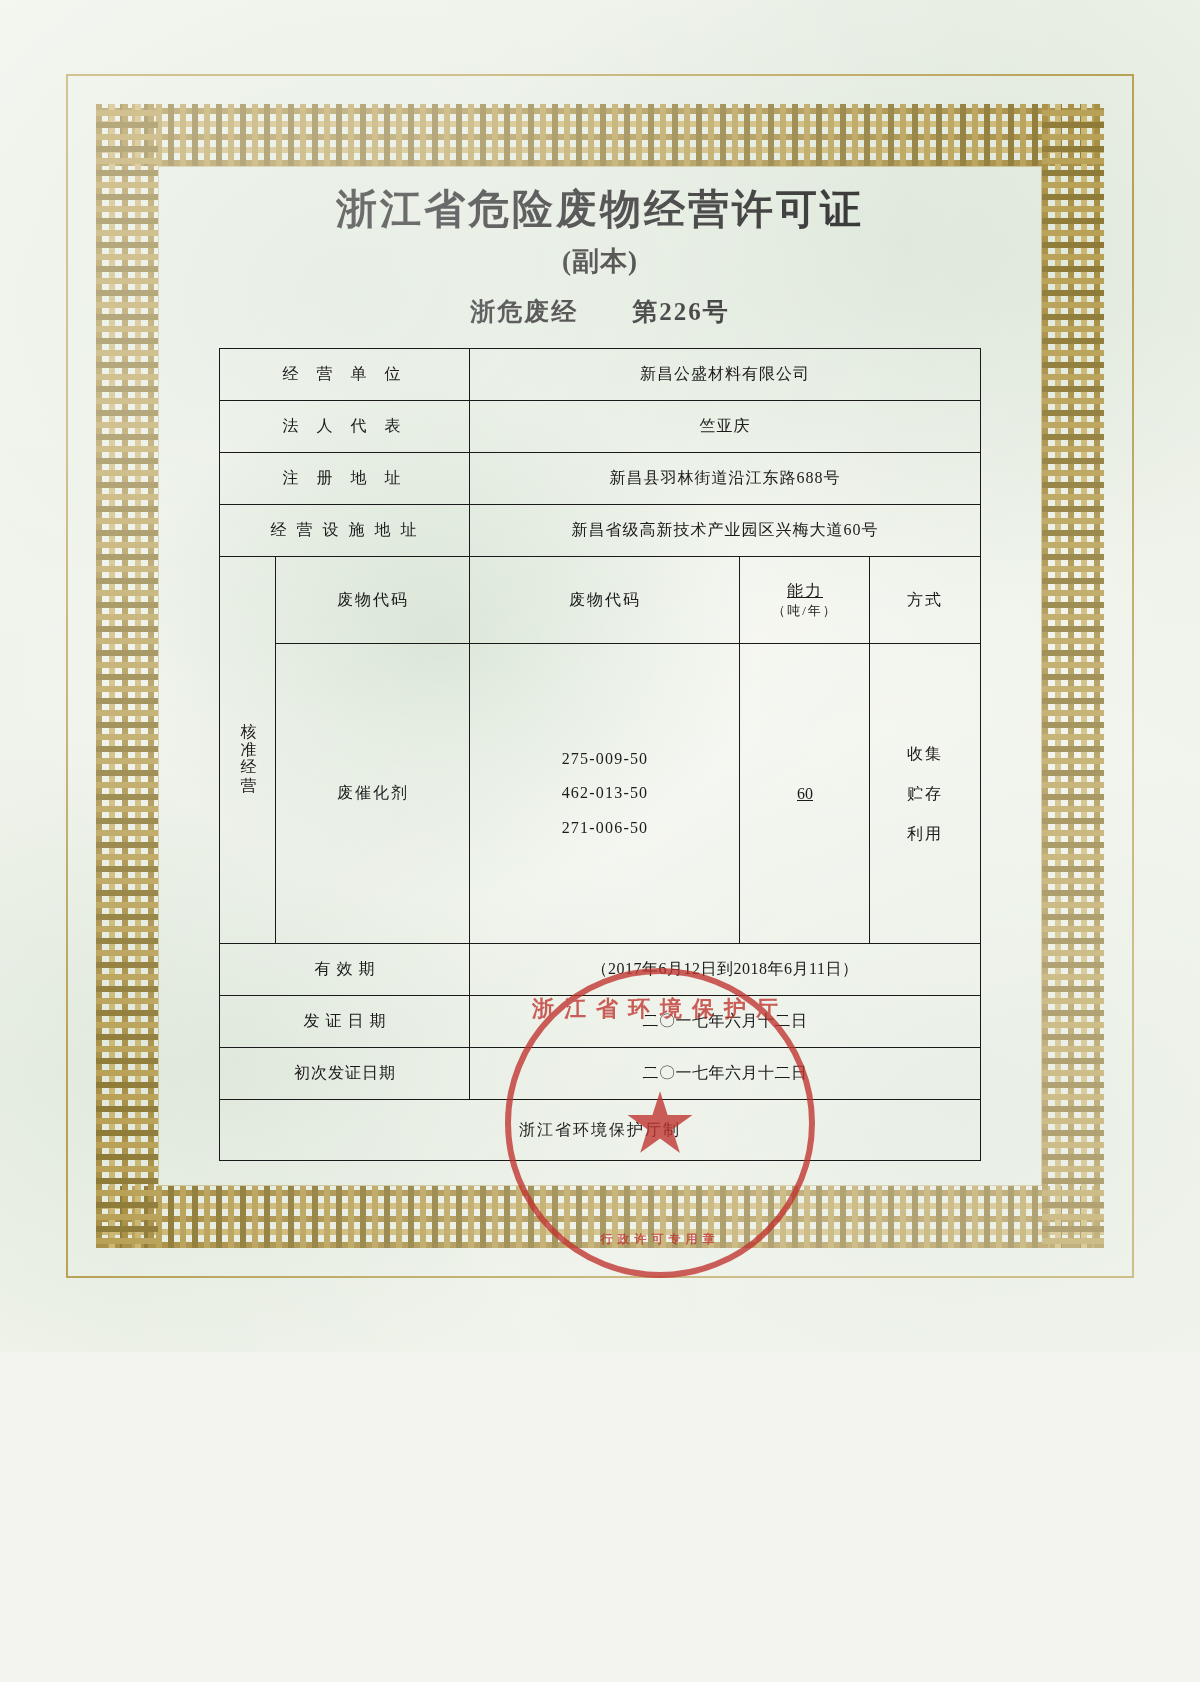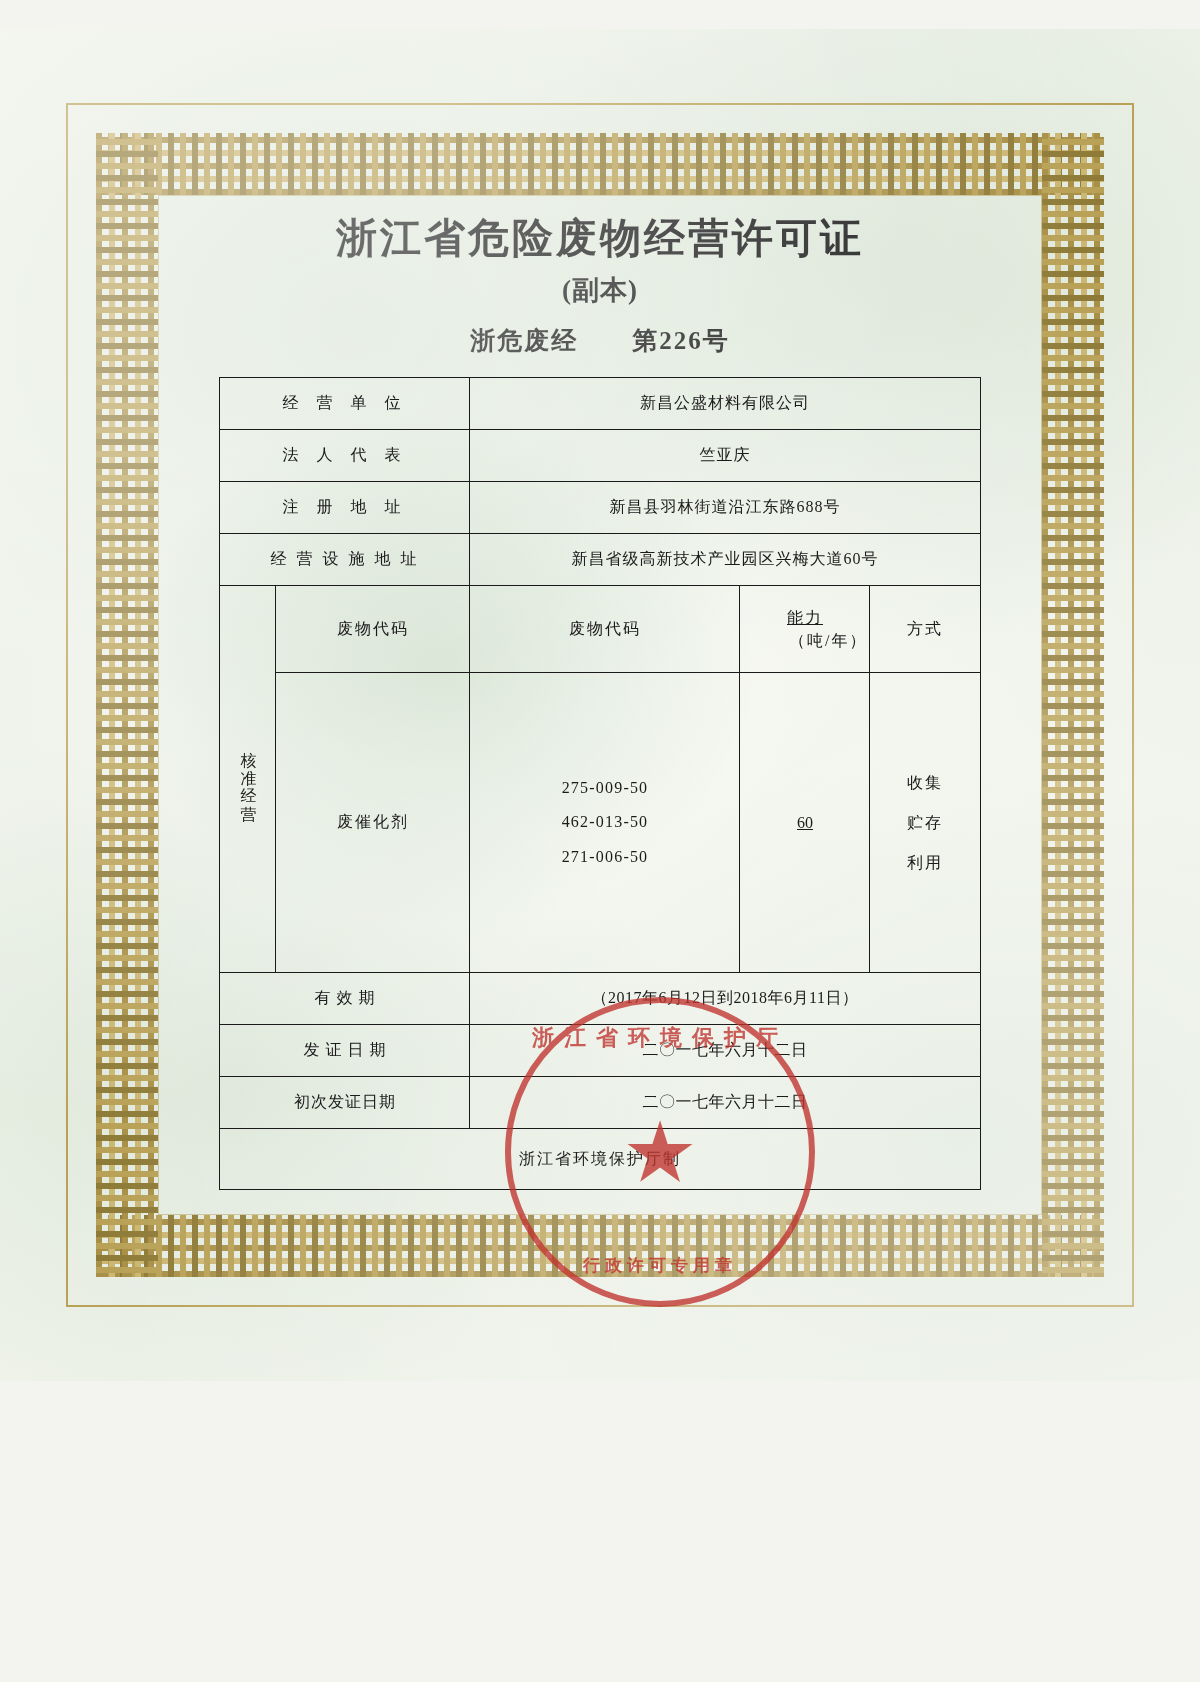--- a/index.html
+++ b/index.html
@@ -20,21 +20,20 @@
     width: 1200px;
     height: 1352px;
     background:
       radial-gradient(ellipse 60% 45% at 30% 22%, rgba(205,221,202,0.55), rgba(205,221,202,0) 70%),
       radial-gradient(ellipse 50% 40% at 75% 18%, rgba(199,217,198,0.45), rgba(199,217,198,0) 70%),
       radial-gradient(ellipse 55% 35% at 20% 78%, rgba(201,218,200,0.45), rgba(201,218,200,0) 70%),
       radial-gradient(ellipse 60% 40% at 80% 82%, rgba(203,219,201,0.40), rgba(203,219,201,0) 70%),
       radial-gradient(ellipse 70% 55% at 50% 50%, rgba(245,247,240,0.9), rgba(238,242,232,0.6) 70%),
       linear-gradient(160deg, #eef1e8 0%, #e8eee4 40%, #eef2e9 70%, #e7ece2 100%);
     box-sizing: border-box;
-    margin-top: 29px;
   }
   #page::after {
     
     content: "";
     position: absolute;
     inset: 0;
     background:
       radial-gradient(circle at 12% 10%, rgba(255,255,255,0.35) 0 18%, rgba(255,255,255,0) 60%),
       radial-gradient(circle at 88% 92%, rgba(255,255,255,0.30) 0 18%, rgba(255,255,255,0) 60%);
     pointer-events: none;
@@ -167,21 +166,21 @@
   }
   .vert-label span {
     writing-mode: vertical-rl;
     text-orientation: upright;
     display: inline-block;
     letter-spacing: 18px;
   }
 
   .hdr-cell { font-size: 17px; letter-spacing: 2px; height: 78px; }
   .hdr-cap-top { display: block; line-height: 1.45; text-decoration: underline; }
-  .hdr-cap-bot { display: block; line-height: 1.45; font-size: 16px; text-align: right; }
+  .hdr-cap-bot { display: block; line-height: 1.45; font-size: 13px; }
 
   .codes { line-height: 2.15; font-size: 16px; letter-spacing: 1.2px; font-family: Liberation Serif, serif; }
   .method { line-height: 2.5; font-size: 17px; letter-spacing: 2px; font-family: Liberation Serif, serif; }
   .big-row { height: 300px; }
   .cap-val { font-size: 18px; text-decoration: underline; }
   .cat-val { font-size: 17px; letter-spacing: 2px; }
   .period-val { font-size: 16px; letter-spacing: 0.5px; }
   .footer-cell { height: 52px; font-size: 17px; letter-spacing: 2px; }
 
   
@@ -215,21 +214,21 @@
     text-align: center;
     font-size: 22px;
     color: #c0332e;
     letter-spacing: 10px;
     font-weight: bold;
   }
   .seal .arc-bottom {
     position: absolute;
     left: 0; right: 0; bottom: 30px;
     text-align: center;
-    font-size: 17px;
+    font-size: 12px;
     color: #c0332e;
     letter-spacing: 5px;
     font-weight: bold;
   }
 
   
   .wash {
     position: absolute;
     left: 120px; top: 380px;
     width: 640px; height: 520px;

